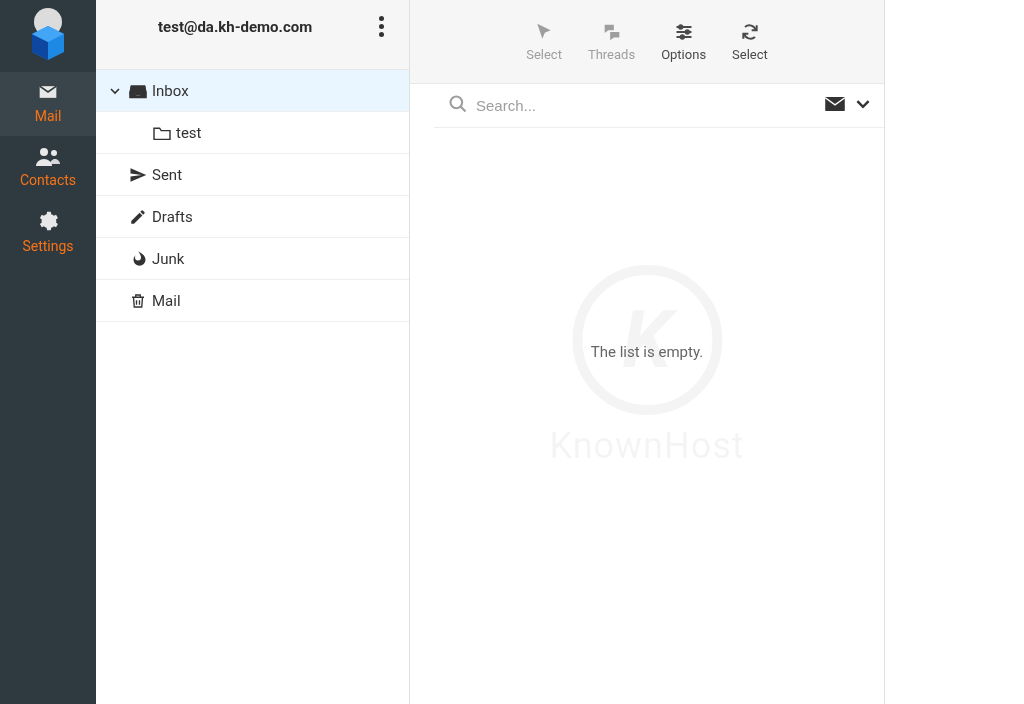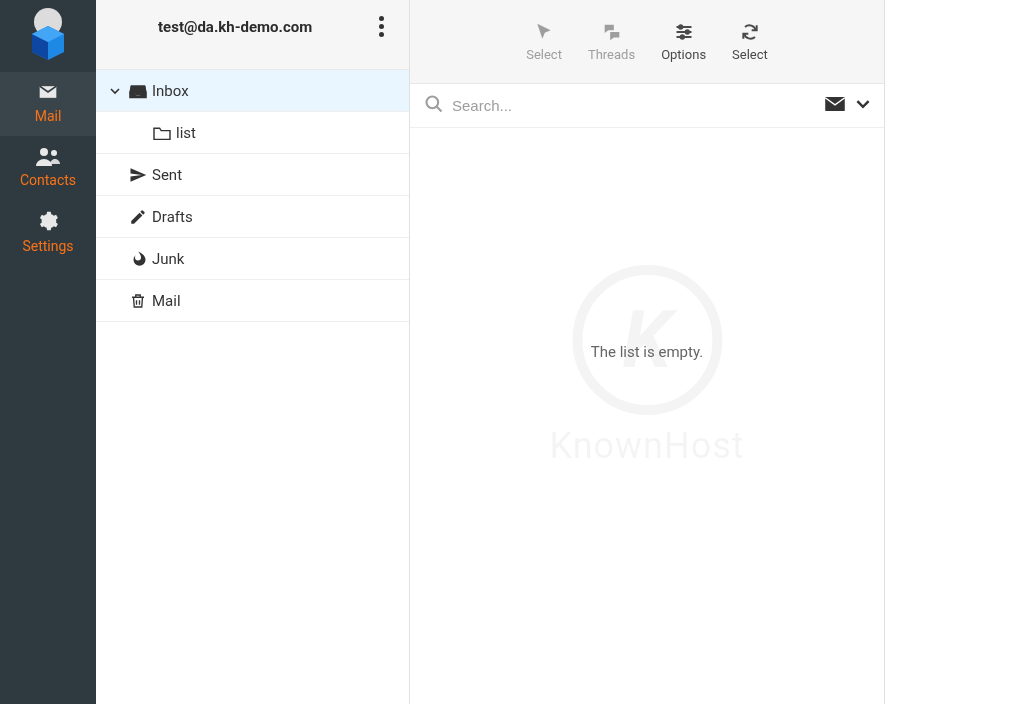--- a/index.html
+++ b/index.html
@@ -107,20 +107,21 @@
   padding: 0 8px;
 }
 .tool.disabled { color: #9e9e9e; cursor: default; }
 .tool svg { display: block; margin: 0 auto 4px auto; }
 .searchbar {
   height: 44px;
   border-bottom: 1px solid #eee;
   display: flex;
   align-items: center;
   padding: 0 14px;
+  margin-left: 24px;
 }
 .searchbar input {
   flex: 1;
   border: none;
   outline: none;
   font-size: 15px;
   color: #333;
   background: transparent;
   margin-left: 8px;
 }
@@ -232,21 +233,21 @@
       </span>
       <span>Inbox</span>
     </li>
     <li class="folder-row child">
       <span class="chev"></span>
       <span class="ficon">
         <svg width="20" height="16" viewBox="0 0 24 20" fill="none" stroke="#333" stroke-width="1.8">
             <path d="M2 4h7l2 3h11v11H2z"></path>
           </svg>
       </span>
-      <span>list</span>
+      <span>test</span>
     </li>
     <li class="folder-row nochev">
       <span class="chev"></span>
       <span class="ficon">
         <svg width="18" height="18" viewBox="0 0 24 24" fill="#333">
             <path d="M2 21l21-9L2 3v7l15 2-15 2v7z"></path>
           </svg>
       </span>
       <span>Sent</span>
     </li>

